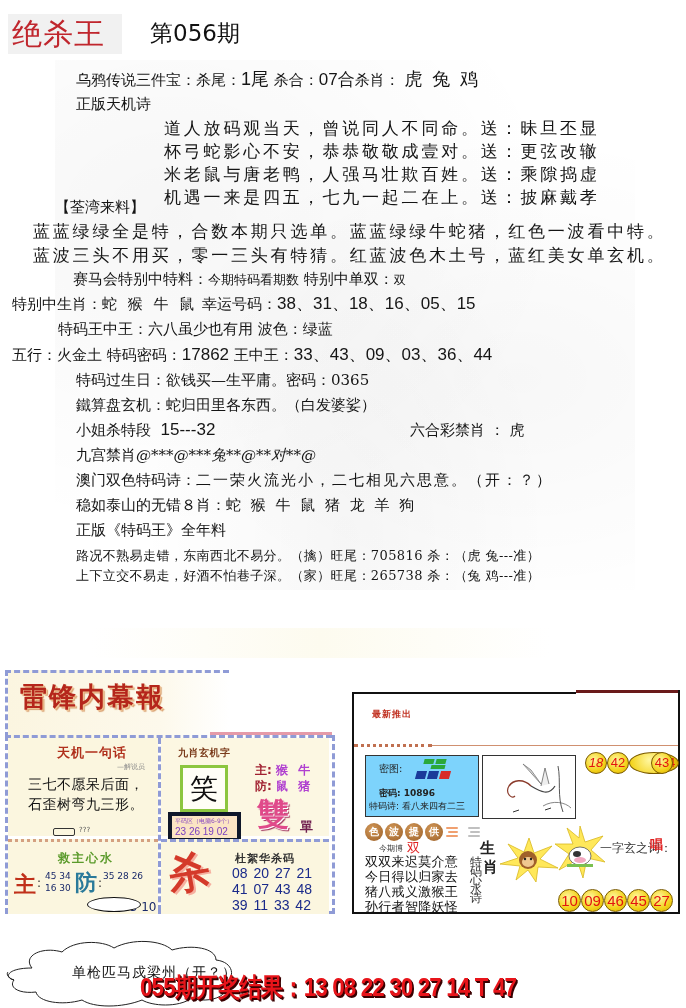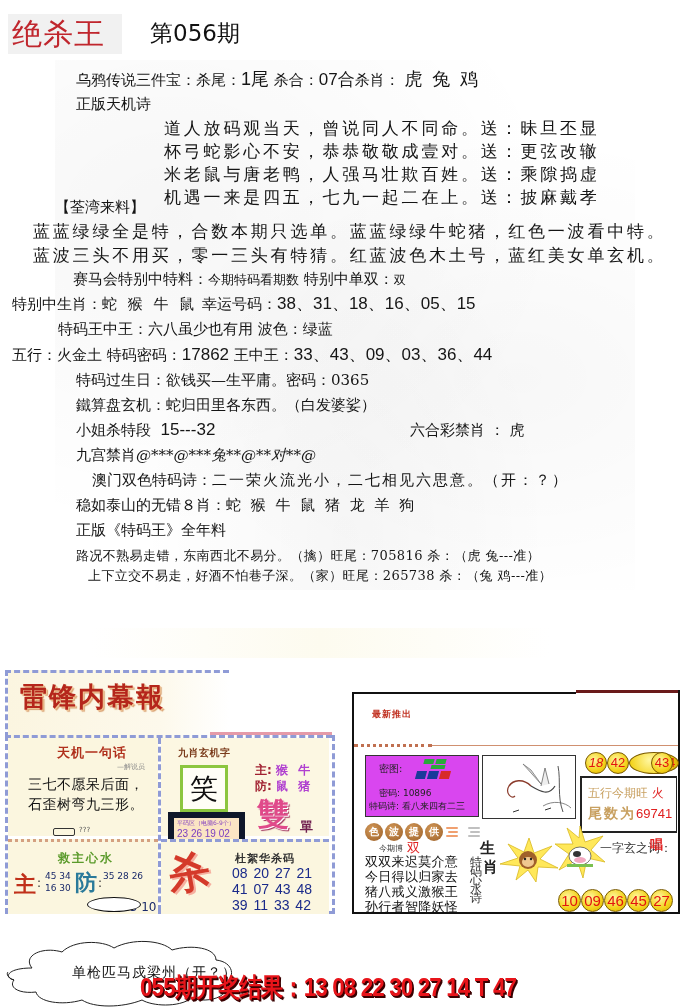--- a/index.html
+++ b/index.html
@@ -84,29 +84,29 @@
 </div>
 <div class="t" style="left:76px;top:421px;">
   <span>小姐杀特段</span>&nbsp;&nbsp;<span class="num">15---32</span>
 </div>
 <div class="t" style="left:410px;top:421px;">
   <span>六合彩禁肖 ：</span>&nbsp;<span>虎</span>
 </div>
 <div class="t" style="left:76px;top:446px;">
   <span>九宫禁肖</span><span style="font-family:'DejaVu Serif',serif;font-style:italic;">@***@***兔**@**对**@</span>
 </div>
-<div class="t" style="left:76px;top:471px;margin-left:16px;">
+<div class="t" style="left:76px;top:471px;">
   <span>澳门双色特码诗：</span><span class="kai" style="letter-spacing:2px;">二一荣火流光小，二七相见六思意。（开：？）</span>
 </div>
 <div class="t" style="left:76px;top:496px;">
   <span>稳如泰山的无错８肖：</span><span class="kai" style="letter-spacing:3px;font-family:Liberation Serif, serif;">蛇 猴 牛 鼠 猪 龙 羊 狗</span>
 </div>
 <div class="t" style="left:76px;top:521px;">正版《特码王》全年料</div>
 <div class="t kai" style="left:76px;top:547px;font-size:13px;letter-spacing:0.4px;">路况不熟易走错，东南西北不易分。（擒）旺尾：705816 杀：（虎 兔---准）</div>
-<div class="t kai" style="left:76px;top:567px;font-size:13px;letter-spacing:0.4px;margin-left:12px;">上下立交不易走，好酒不怕巷子深。（家）旺尾：265738 杀：（兔 鸡---准）</div>
+<div class="t kai" style="left:76px;top:567px;font-size:13px;letter-spacing:0.4px;">上下立交不易走，好酒不怕巷子深。（家）旺尾：265738 杀：（兔 鸡---准）</div>
 
 <div class="abs" style="left:90px;top:628px;width:460px;height:30px;background:linear-gradient(90deg,transparent,#fdfbef,transparent);"></div>
 
 <div class="lp">
   <div class="hdr"></div>
   <div class="hdr-title">雷锋内幕報</div>
   <div class="frame"></div>
 
   <div class="cell" style="left:3px;top:68px;width:150px;height:98px;"></div>
   <div class="cell" style="left:156px;top:68px;width:168px;height:98px;background:#fcf7e2;"></div>
@@ -116,21 +116,21 @@
 
   <div class="abs" style="left:52px;top:74px;font-size:13px;font-weight:bold;color:#b0301c;letter-spacing:1px;font-family:'DejaVu Serif',serif;">天机一句话</div>
   <div class="abs" style="left:112px;top:92px;font-size:7px;color:#888;">—解说员</div>
   <div class="abs kai" style="left:23px;top:106px;font-size:14px;letter-spacing:0.5px;color:#111;">三七不愿呆后面，</div>
   <div class="abs kai" style="left:23px;top:126px;font-size:14px;letter-spacing:0.5px;color:#111;">石歪树弯九三形。</div>
   <div class="abs" style="left:48px;top:158px;width:20px;height:6px;border:1px solid #333;border-radius:2px;"></div>
   <div class="abs" style="left:74px;top:156px;font-size:7px;color:#555;">???</div>
 
   <div class="abs" style="left:173px;top:76px;font-size:10px;font-weight:bold;color:#7a3a1a;letter-spacing:0.5px;">九肖玄机字</div>
   <div class="abs" style="left:175px;top:95px;width:42px;height:41px;border:3px solid #8cc63f;background:#fffef6;text-align:center;font-size:28px;line-height:41px;color:#111;font-family:'DejaVu Serif',serif;">笑</div>
-  <div class="abs" style="left:163px;top:142px;width:65px;height:22px;border:6px solid #0f172a;background:#fbe4c4;">
+  <div class="abs" style="left:163px;top:142px;width:65px;height:22px;border:4px solid #0f172a;background:#fbe4c4;">
     <div class="abs" style="left:3px;top:1px;font-size:6px;color:#8a4ac0;">平码区（电脑6-9个）</div>
     <div class="abs" style="left:3px;top:10px;font-size:10px;color:#7a3fc0;font-family:'Liberation Sans',sans-serif;">23 26 19 02</div>
   </div>
   <div class="abs" style="left:250px;top:92px;font-size:12px;font-weight:bold;">
     <span style="color:#a02030;">主:</span>
     <span style="color:#b040d0;letter-spacing:3px;">猴 牛</span>
   </div>
   <div class="abs" style="left:250px;top:108px;font-size:12px;font-weight:bold;">
     <span style="color:#a02030;">防:</span>
     <span style="color:#b040d0;letter-spacing:3px;">鼠 猪</span>
@@ -163,31 +163,31 @@
   <div class="abs" style="left:0;top:2px;width:224px;height:2px;background:#111;"></div>
   <div class="abs" style="left:224px;top:0;width:104px;height:3px;background:#6a1a1a;"></div>
   <div class="abs" style="left:0;top:2px;width:2px;height:222px;background:#111;"></div>
   <div class="abs" style="left:326px;top:0;width:2px;height:224px;background:#111;"></div>
   <div class="abs" style="left:0;top:222px;width:328px;height:2px;background:#111;"></div>
 
   <div class="abs" style="left:20px;top:18px;font-size:9px;font-weight:bold;color:#c03020;letter-spacing:1px;">最新推出</div>
   <div class="abs" style="left:2px;top:54px;width:78px;height:0;border-top:3px dotted #c07050;"></div>
   <div class="abs" style="left:80px;top:55px;width:246px;height:0;border-top:1px solid #d09070;"></div>
 
-  <div class="abs" style="left:13px;top:65px;width:112px;height:60px;border:1.5px solid #333;background:#d946ef;">
+  <div class="abs" style="left:13px;top:65px;width:112px;height:60px;border:1.5px solid #333;background:#7dd3fc;">
     <div class="abs" style="left:13px;top:6px;font-size:10px;color:#222;">密图:</div>
     <div class="abs" style="left:48px;top:3px;width:40px;height:22px;">
       <div class="abs" style="left:10px;top:0;width:10px;height:5px;background:#2aa83a;transform:skewX(-15deg);"></div>
       <div class="abs" style="left:22px;top:0;width:10px;height:5px;background:#2aa83a;transform:skewX(-15deg);"></div>
       <div class="abs" style="left:17px;top:6px;width:14px;height:4px;background:#2aa83a;transform:skewX(-15deg);"></div>
       <div class="abs" style="left:2px;top:12px;width:10px;height:8px;background:#1a3a9a;transform:skewX(-15deg);"></div>
       <div class="abs" style="left:14px;top:12px;width:10px;height:8px;background:#1a3a9a;transform:skewX(-15deg);"></div>
       <div class="abs" style="left:26px;top:12px;width:10px;height:8px;background:#d82a2a;transform:skewX(-15deg);"></div>
     </div>
-    <div class="abs" style="left:13px;top:31px;font-size:9px;color:#222;">
+    <div class="abs" style="left:13px;top:31px;font-size:9px;color:#222;font-weight:bold;">
       <span>密码:</span>
       <span>10896</span>
     </div>
     <div class="abs" style="left:3px;top:44px;font-size:9px;color:#222;">
       <span>特码诗:</span>
       <span class="kai">看八来四有二三</span>
     </div>
   </div>
 
   <div class="abs" style="left:130px;top:65px;width:92px;height:62px;border:1.5px solid #333;background:#fff;">
@@ -201,29 +201,20 @@
       <path d="M60 50 C70 44 82 46 88 52" fill="none" stroke="#666" stroke-width="0.8"></path>
       <path d="M30 56 L36 54 M62 54 L68 52" stroke="#333" stroke-width="1"></path>
     </svg>
   </div>
 
   <div class="ball" style="left:233px;top:62px;font-style:italic;">18</div>
   <div class="ball" style="left:255px;top:62px;">42</div>
   <div class="ball" style="left:277px;top:62px;padding-left:28px;">14</div>
   <div class="ball" style="left:299px;top:62px;">43</div>
 
-  <div class="abs" style="left:228px;top:86px;width:94px;height:53px;border:2px solid #222;border-right-width:1px;background:#fff;">
-    <div class="abs" style="left:6px;top:7px;font-size:12px;color:#c8a060;font-family:'DejaVu Serif',serif;">
-      <span>五行今期旺</span>
-      <span style="color:#e02020;">火</span>
-    </div>
-    <div class="abs" style="left:6px;top:27px;font-size:14px;font-weight:bold;color:#c8a060;letter-spacing:2px;">
-      <span>尾数为</span><span style="color:#e02020;font-weight:normal;font-size:13px;letter-spacing:0;font-family:'Liberation Sans',sans-serif;">69741</span>
-    </div>
-  </div>
 
   <div class="sebo" style="left:13px;top:133px;">色</div>
   <div class="sebo" style="left:33px;top:133px;">波</div>
   <div class="sebo" style="left:53px;top:133px;">提</div>
   <div class="sebo" style="left:73px;top:133px;">供</div>
   <div class="abs" style="left:94px;top:134px;width:14px;height:14px;">
     <div class="abs" style="left:0;top:3px;width:12px;height:2px;background:#f0a070;border-radius:2px;"></div>
     <div class="abs" style="left:2px;top:7px;width:10px;height:2px;background:#f0a070;border-radius:2px;"></div>
     <div class="abs" style="left:0;top:11px;width:12px;height:2px;background:#f0a070;border-radius:2px;"></div>
   </div>

